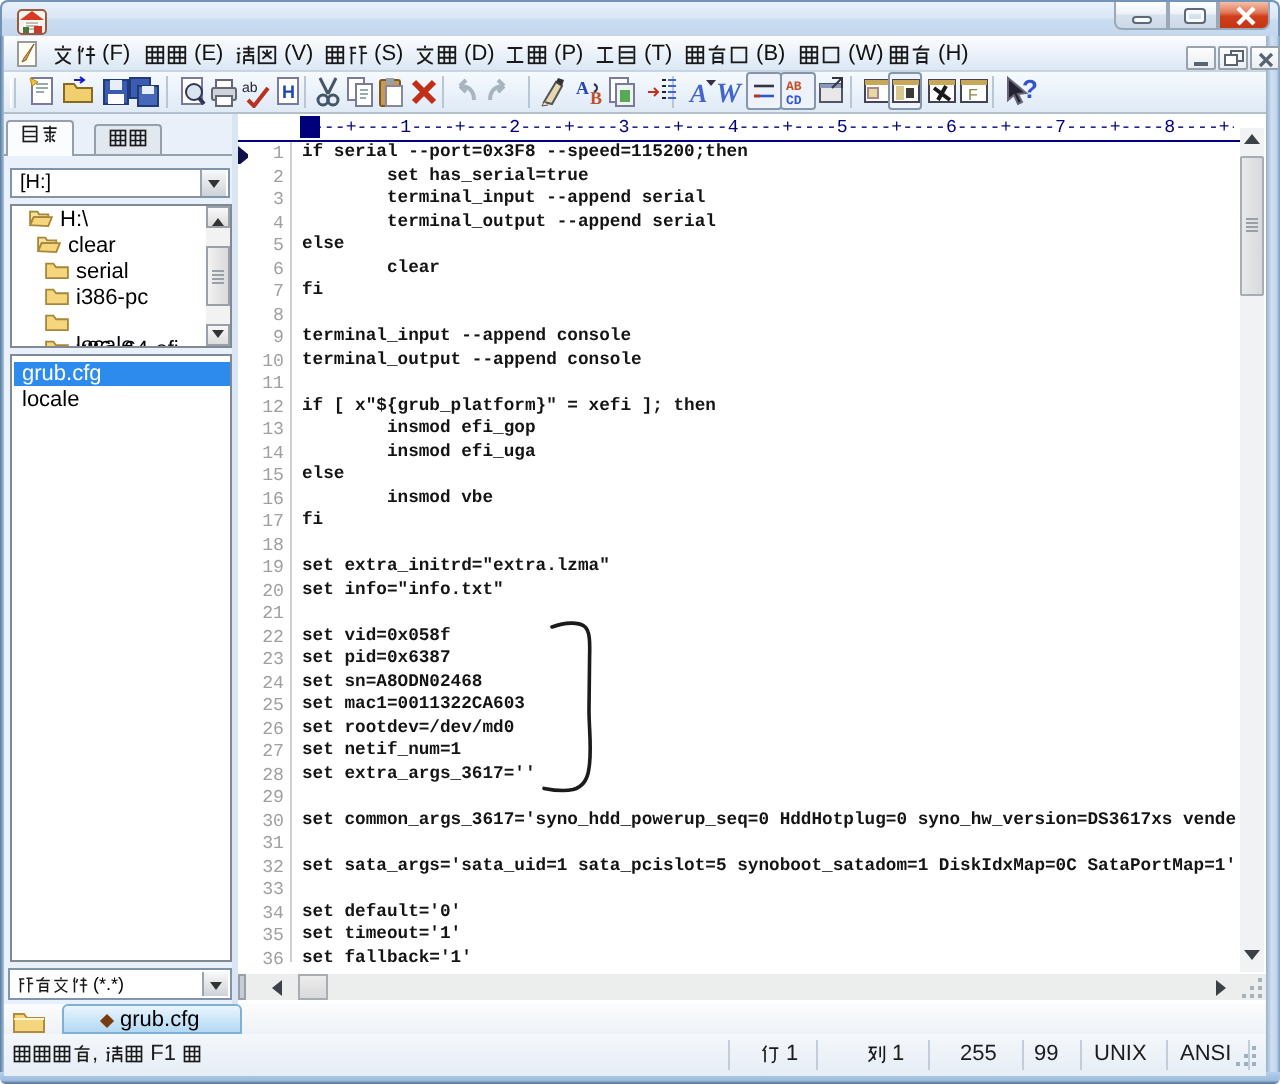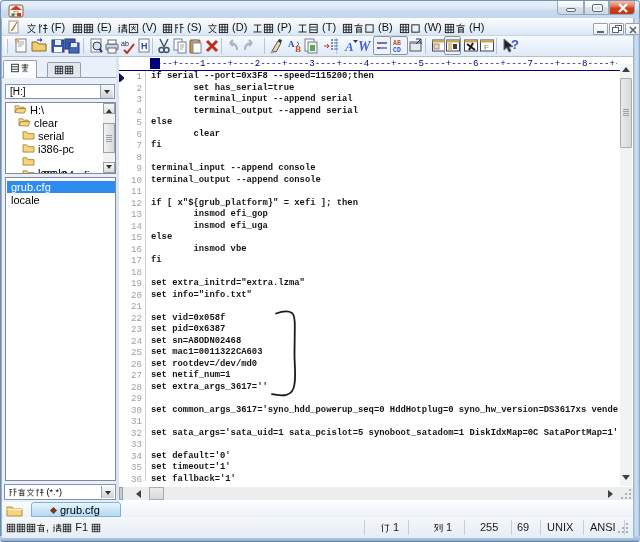--- a/index.html
+++ b/index.html
@@ -585,21 +585,21 @@
       <div class="ssep" style="left:538px"></div>
       <div class="ssep" style="left:581px"></div>
       <div class="ssep" style="left:622px"></div>
       <span class="sf" style="left:378px"><svg class="cg" width="10" height="10" viewBox="0 0 12 12">
           <use href="#g-xing"></use>
         </svg> 1</span>
       <span class="sf" style="left:431px"><svg class="cg" width="10" height="10" viewBox="0 0 12 12">
           <use href="#g-lie"></use>
         </svg> 1</span>
       <span class="sf" style="left:478px">255</span>
-      <span class="sf" style="left:515px">69</span>
+      <span class="sf" style="left:515px">99</span>
       <span class="sf" style="left:545px">UNIX</span>
       <span class="sf" style="left:588px">ANSI</span>
       <svg style="position:absolute;right:3px;top:5px" width="13" height="13">
         <g fill="#9fb0c4">
           <rect x="9" y="1" width="2" height="2"></rect>
           <rect x="5" y="5" width="2" height="2"></rect>
           <rect x="9" y="5" width="2" height="2"></rect>
           <rect x="1" y="9" width="2" height="2"></rect>
           <rect x="5" y="9" width="2" height="2"></rect>
           <rect x="9" y="9" width="2" height="2"></rect>

